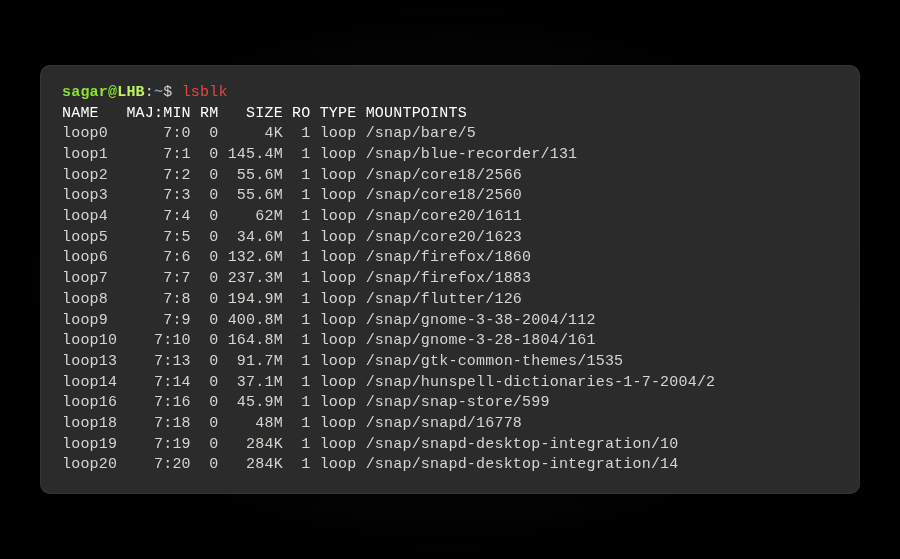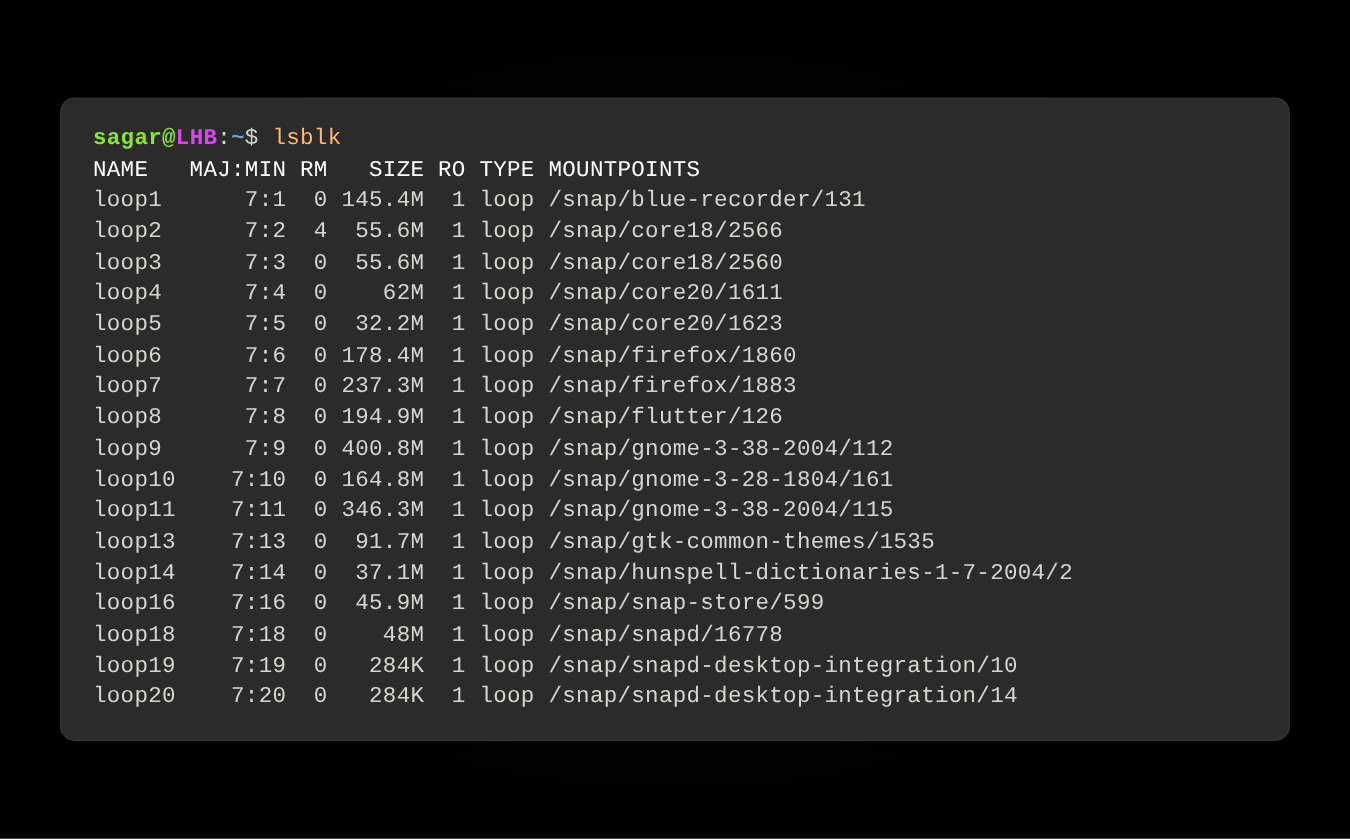--- a/index.html
+++ b/index.html
@@ -20,46 +20,46 @@
       padding: 18px 22px;
       box-shadow: 0 0 40px rgba(0,0,0,0.8), inset 0 0 0 1px rgba(255,255,255,0.05);
       color: #c8c8c8;
       font-size: 15px;
       line-height: 1.38;
       letter-spacing: 0.2px;
     }
     .prompt-line { white-space: pre; }
     .user { color: #8ae234; font-weight: bold; margin-top: 36px; }
     .at { color: #8ae234; font-weight: bold; }
-    .host { color: #d946ef; font-weight: bold; text-align: right; }
+    .host { color: #bef264; font-weight: bold; text-align: right; }
     .colon { color: #d3d7cf; }
     .path { color: #729fcf; font-weight: bold; }
     .dollar { color: #d3d7cf; }
-    .cmd { color: #fdba74; }
+    .cmd { color: #ef4444; }
     .header-row { color: #ffffff; white-space: pre; }
     .data-row { color: #d3d7cf; white-space: pre; }
   </style>
 </head>
 <body>
 
 <div class="terminal">
   <div class="prompt-line"><span class="user">sagar</span><span class="at">@</span><span class="host">LHB</span><span class="colon">:</span><span class="path">~</span><span class="dollar">$ </span><span class="cmd">lsblk</span></div>
   <div class="header-row" id="hdr">NAME   MAJ:MIN RM   SIZE RO TYPE MOUNTPOINTS</div>
   <div id="rows">
+      <div class="data-row">loop0      7:0  0     4K  1 loop /snap/bare/5</div>
       <div class="data-row">loop1      7:1  0 145.4M  1 loop /snap/blue-recorder/131</div>
-      <div class="data-row">loop2      7:2  4  55.6M  1 loop /snap/core18/2566</div>
+      <div class="data-row">loop2      7:2  0  55.6M  1 loop /snap/core18/2566</div>
       <div class="data-row">loop3      7:3  0  55.6M  1 loop /snap/core18/2560</div>
       <div class="data-row">loop4      7:4  0    62M  1 loop /snap/core20/1611</div>
-      <div class="data-row">loop5      7:5  0  32.2M  1 loop /snap/core20/1623</div>
-      <div class="data-row">loop6      7:6  0 178.4M  1 loop /snap/firefox/1860</div>
+      <div class="data-row">loop5      7:5  0  34.6M  1 loop /snap/core20/1623</div>
+      <div class="data-row">loop6      7:6  0 132.6M  1 loop /snap/firefox/1860</div>
       <div class="data-row">loop7      7:7  0 237.3M  1 loop /snap/firefox/1883</div>
       <div class="data-row">loop8      7:8  0 194.9M  1 loop /snap/flutter/126</div>
       <div class="data-row">loop9      7:9  0 400.8M  1 loop /snap/gnome-3-38-2004/112</div>
       <div class="data-row">loop10    7:10  0 164.8M  1 loop /snap/gnome-3-28-1804/161</div>
-      <div class="data-row">loop11    7:11  0 346.3M  1 loop /snap/gnome-3-38-2004/115</div>
       <div class="data-row">loop13    7:13  0  91.7M  1 loop /snap/gtk-common-themes/1535</div>
       <div class="data-row">loop14    7:14  0  37.1M  1 loop /snap/hunspell-dictionaries-1-7-2004/2</div>
       <div class="data-row">loop16    7:16  0  45.9M  1 loop /snap/snap-store/599</div>
       <div class="data-row">loop18    7:18  0    48M  1 loop /snap/snapd/16778</div>
       <div class="data-row">loop19    7:19  0   284K  1 loop /snap/snapd-desktop-integration/10</div>
       <div class="data-row">loop20    7:20  0   284K  1 loop /snap/snapd-desktop-integration/14</div>
     </div>
 </div>
 
 </body></html>

